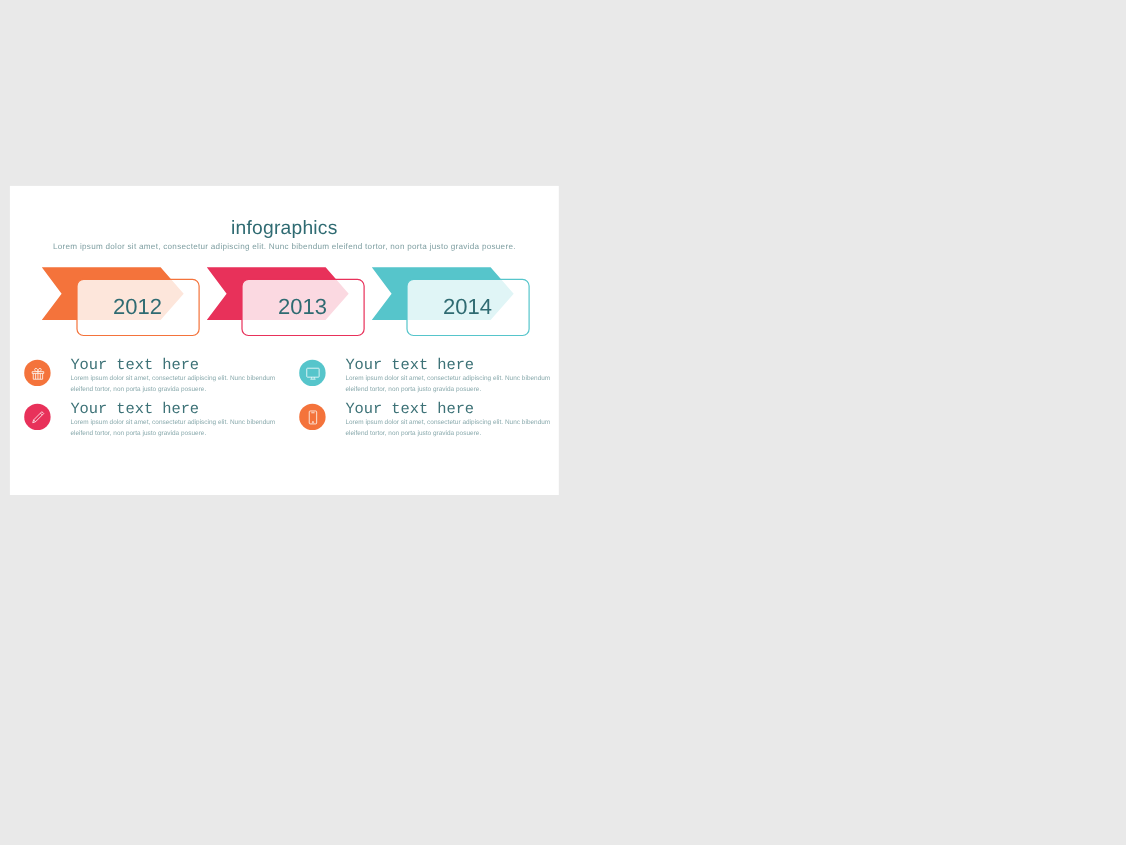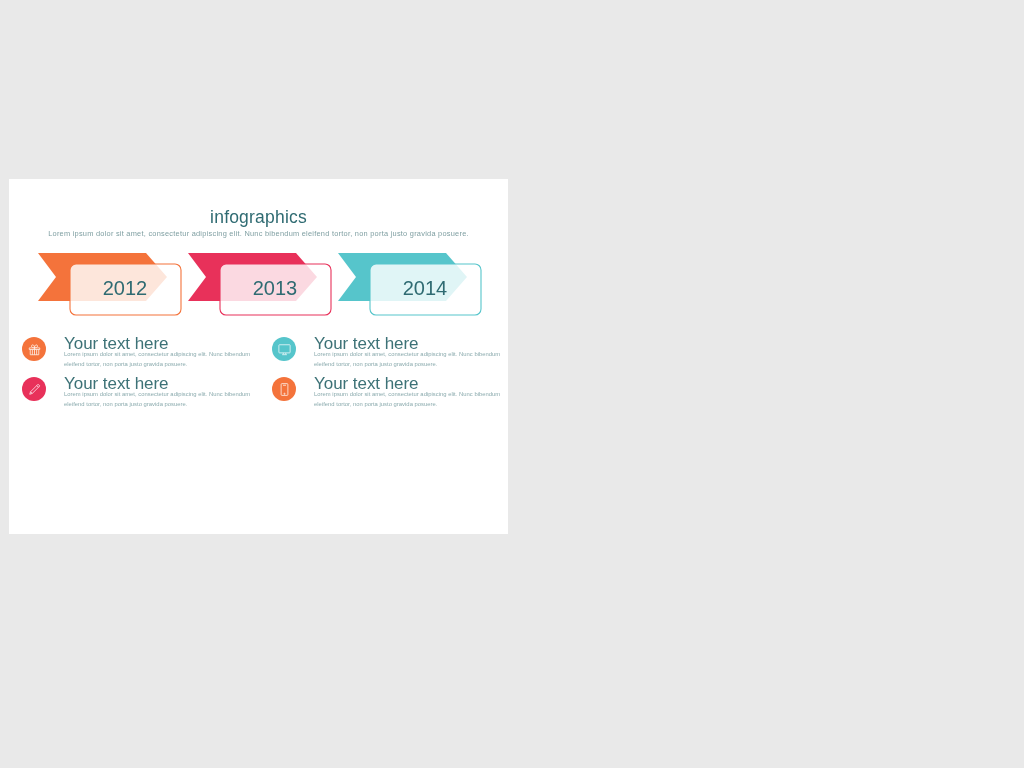--- a/index.html
+++ b/index.html
@@ -5,37 +5,37 @@
 <style>
   html,body{margin:0;padding:0;}
   body{
     width:1024px;height:768px;overflow:hidden;
     background:#e9e9e9;
     font-family:"Liberation Sans",sans-serif;
     -webkit-font-smoothing:antialiased;
   }
   .sheet{position:absolute;left:0;top:0;width:1024px;height:768px;}
   .slide{position:absolute;background:#fff;overflow:hidden;}
-  #s3{left:9px;  top:179px;  width:499px; height:355px;}
+  #s3{left:9px;  top:169px;  width:499px; height:281px;}
 
   .slide-title{
     position:absolute;left:0;right:0;text-align:center;
     color:#2f6b72;font-size:17.5px;font-weight:400;letter-spacing:.2px;
   }
   .slide-sub{
     position:absolute;left:0;right:0;text-align:center;
     color:#7e9ea1;font-size:7.4px;font-weight:400;letter-spacing:.25px;
   }
   .lg-item{position:absolute;}
   .lg-circle{
     position:absolute;left:0;top:0;width:24px;height:24px;border-radius:50%;
     display:flex;align-items:center;justify-content:center;
   }
   .lg-circle svg{display:block;}
-  .lg-title{position:absolute;left:42px;top:-3.5px;color:#3d7277;font-size:17px;white-space:nowrap;letter-spacing:-.05px;}
+  .lg-title{position:absolute;left:42px;top:-3.5px;color:#3d7277;font-size:14px;white-space:nowrap;letter-spacing:-.05px;font-family:Liberation Mono, monospace;}
   .lg-body{position:absolute;left:42px;top:12px;color:#8aaaad;font-size:5.85px;line-height:10px;white-space:nowrap;letter-spacing:.02px;}
 </style>
 </head>
 <body>
 
 <div class="sheet">
 
   <div class="slide" id="s3">
     <div class="slide-title" style="top:28px;">infographics</div>
     <div class="slide-sub" style="top:50px;">Lorem ipsum dolor sit amet, consectetur adipiscing elit. Nunc bibendum eleifend tortor, non porta justo gravida posuere.</div>

